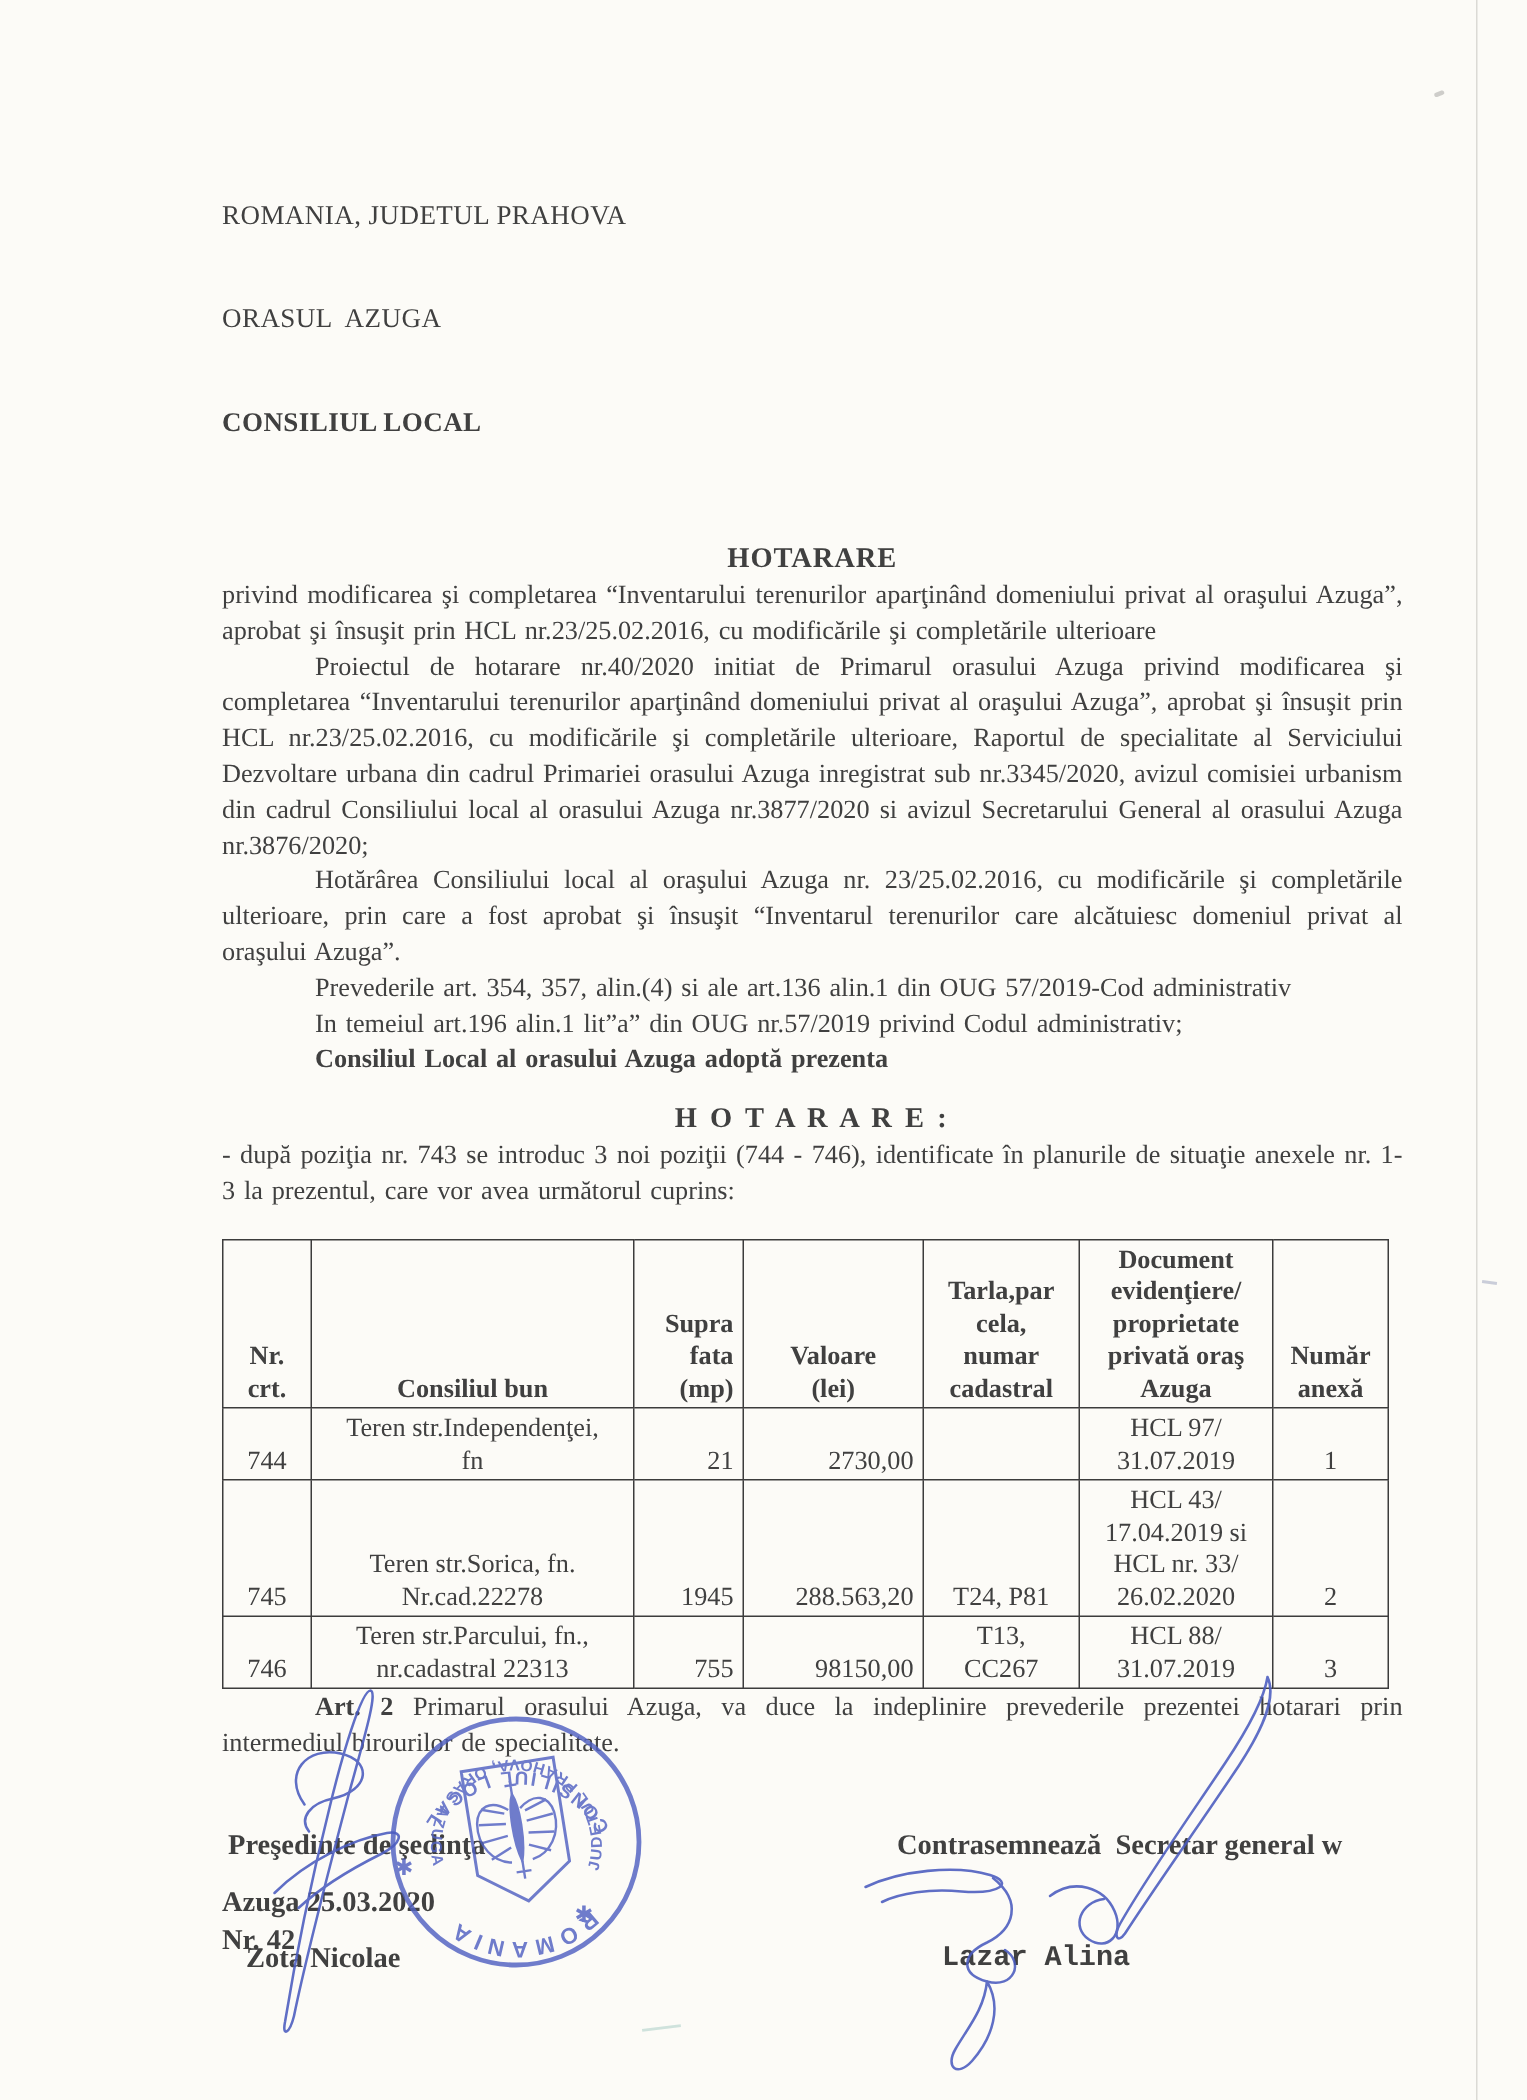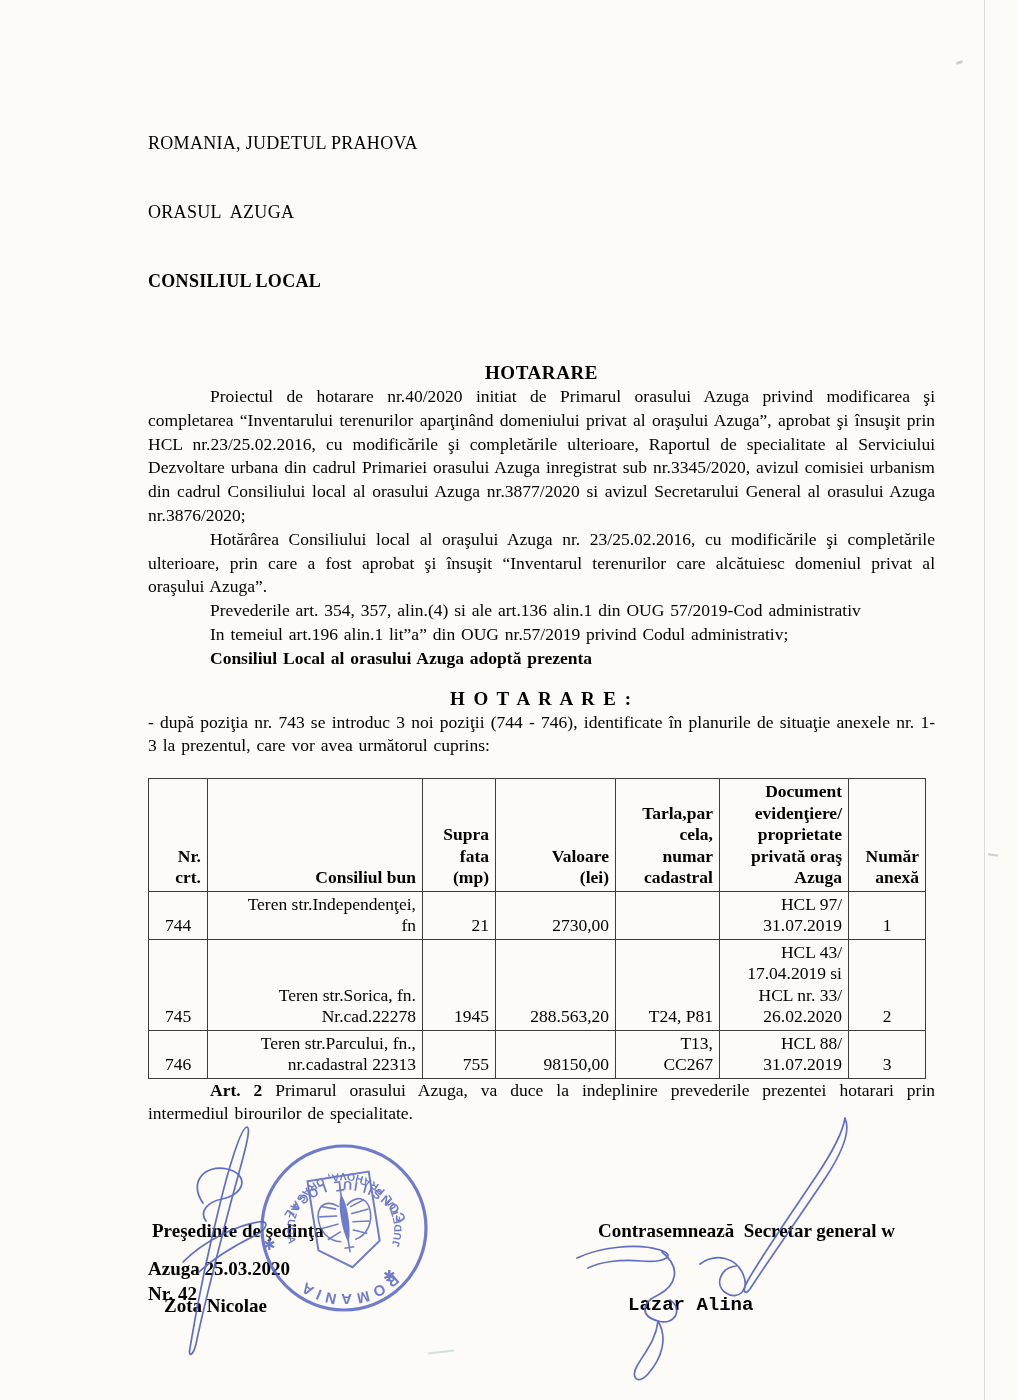--- a/index.html
+++ b/index.html
@@ -3,21 +3,21 @@
 <meta charset="utf-8">
 <style>
   html,body{margin:0;padding:0;background:#e9e9e7;}
   .page{
     position:relative;
     width:1018px;height:1400px;
     margin:0 auto;
     background:#fcfbf7;
     overflow:hidden;
     font-family:"Liberation Serif", serif;
-    color:#000000;
+    color:#404040;
   }
   .content{
     position:absolute;left:148px;top:86px;width:787px;
   }
   .letterhead{font-size:18px;line-height:23px;letter-spacing:.3px;white-space:pre-wrap;}
   .lh-bold{font-weight:bold;}
   .doc-title{margin-top:22px;text-align:center;font-weight:bold;font-size:19px;line-height:24px;letter-spacing:.6px;}
   p.para{margin:0;font-size:17.5px;line-height:23.8px;text-align:justify;word-spacing:1.5px;}
   .indent{text-indent:62px;}
   .mt-avand{margin-top:12px;}
@@ -25,21 +25,21 @@
   .adoption{font-weight:bold;text-align:left;}
   .doc-title2{margin-top:16px;text-align:center;font-weight:bold;font-size:19px;line-height:24px;letter-spacing:2px;}
   .mt-art1{margin-top:16px;}
   .b{font-weight:bold;}
   table.inv{
     margin-top:20px;border-collapse:collapse;width:777px;table-layout:fixed;
     font-size:17.5px;line-height:21.5px;
   }
   table.inv th, table.inv td{
     border:1.5px solid #3c3c3c;padding:2px 6px;
-    font-weight:normal;text-align:right;vertical-align:bottom;
+    font-weight:normal;text-align:center;vertical-align:bottom;
     overflow:hidden;
   }
   table.inv th{font-weight:bold;}
   .pre{white-space:pre-line;}
   .va-top{vertical-align:top !important;}
   .ta-right{text-align:right !important;}
   .ta-center{text-align:center !important;}
   .hdr-row{height:106px;}
   .row-s{height:45px;}
   .row-m{height:89px;}
@@ -63,20 +63,21 @@
   <div class="content">
 
     <div class="letterhead">
       <div>ROMANIA, JUDETUL PRAHOVA</div>
       <div>ORASUL  AZUGA</div>
       <div class="lh-bold">CONSILIUL LOCAL</div>
     </div>
 
     <div class="doc-title">HOTARARE</div>
 
+    <p class="para">privind modificarea şi completarea “Inventarului terenurilor aparţinând domeniului privat al oraşului Azuga”, aprobat şi însuşit prin HCL nr.23/25.02.2016, cu modificările şi completările ulterioare</p>
 
 
     <p class="para indent">Proiectul de hotarare nr.40/2020 initiat de Primarul orasului Azuga privind modificarea şi completarea “Inventarului terenurilor aparţinând domeniului privat al oraşului Azuga”, aprobat şi însuşit prin HCL nr.23/25.02.2016, cu modificările şi completările ulterioare, Raportul de specialitate al Serviciului Dezvoltare urbana din cadrul Primariei orasului Azuga inregistrat sub nr.3345/2020, avizul comisiei urbanism din cadrul Consiliului local al orasului Azuga nr.3877/2020 si avizul Secretarului General al orasului Azuga nr.3876/2020;</p>
 
     <p class="para indent">Hotărârea Consiliului local al oraşului Azuga nr. 23/25.02.2016, cu modificările şi completările ulterioare, prin care a fost aprobat şi însuşit “Inventarul terenurilor care alcătuiesc domeniul privat al oraşului Azuga”.</p>
 
     <p class="para indent">Prevederile art. 354, 357, alin.(4) si ale art.136 alin.1 din OUG 57/2019-Cod administrativ</p>
 
     <p class="para indent">In temeiul art.196 alin.1 lit”a” din OUG nr.57/2019 privind Codul administrativ;</p>
 

